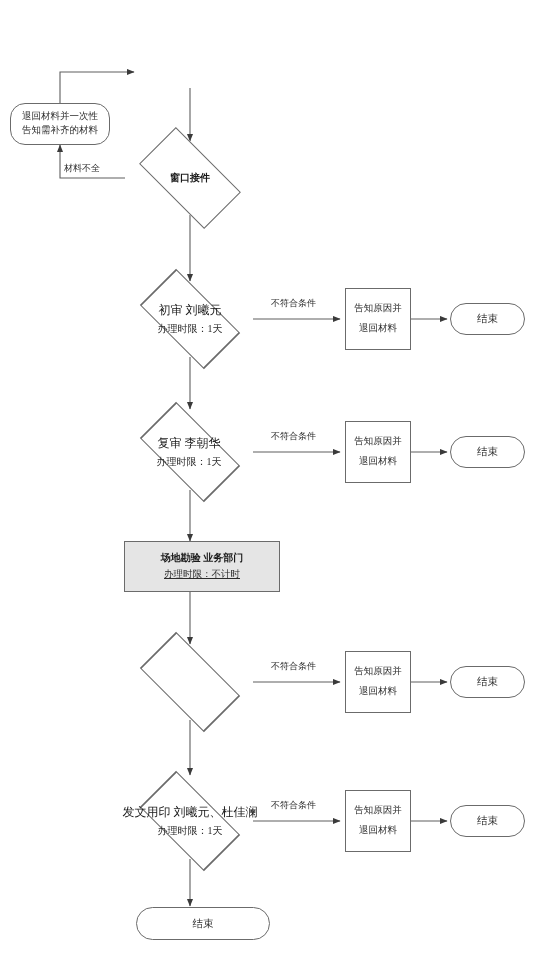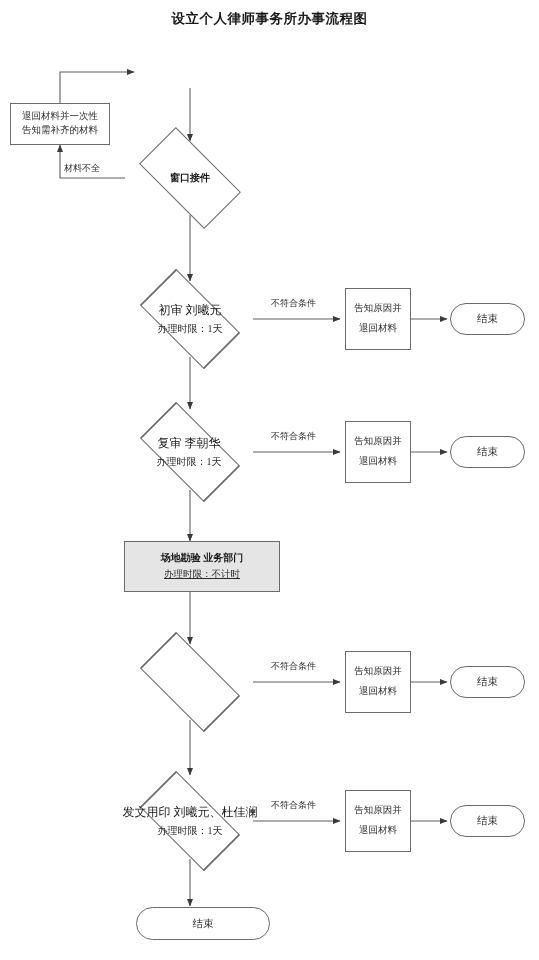--- a/index.html
+++ b/index.html
@@ -75,21 +75,20 @@
     font-size:9px;
     color:#2b2b2b;
     white-space:nowrap;
   }
 </style>
 </head>
 <body>
 
 <div id="stage">
 
-  <div class="title">设立个人律师事务所办事流程图</div>
 
   <svg class="lines" viewBox="0 0 539 960" xmlns="http://www.w3.org/2000/svg">
     <defs>
       <marker id="ah" markerWidth="9" markerHeight="9" refX="7.4" refY="3.2" orient="auto" markerUnits="userSpaceOnUse">
         <path d="M0,0 L8,3.2 L0,6.4 z" fill="#3a3a3a"></path>
       </marker>
     </defs>
     <g stroke="#5e5e5e" stroke-width="1.1" fill="none">
 
       <path d="M190,88 L190,141" marker-end="url(#ah)"></path>
@@ -119,21 +118,21 @@
       <path d="M190,720 L190,775" marker-end="url(#ah)"></path>
 
       <path d="M253,821 L340,821" marker-end="url(#ah)"></path>
       <path d="M411,821 L447,821" marker-end="url(#ah)"></path>
 
       <path d="M190,859 L190,906" marker-end="url(#ah)"></path>
     </g>
   </svg>
 
 
-  <div class="node rectbox" style="left:10px;top:103px;width:100px;height:42px;">
+  <div class="node rectbox" style="left:10px;top:103px;width:100px;height:42px;border-radius:15px;">
     <span class="ln">退回材料并一次性</span>
     <span class="ln">告知需补齐的材料</span>
   </div>
 
   <div class="edge-label" style="left:64px;top:162px;">材料不全</div>
 
   <div class="diamond-shape" style="left:144px;top:152px;width:92px;height:52px;"></div>
   <div class="diamond-label" style="left:130px;top:150px;width:120px;height:56px;">
     <span class="single">窗口接件</span>
   </div>

